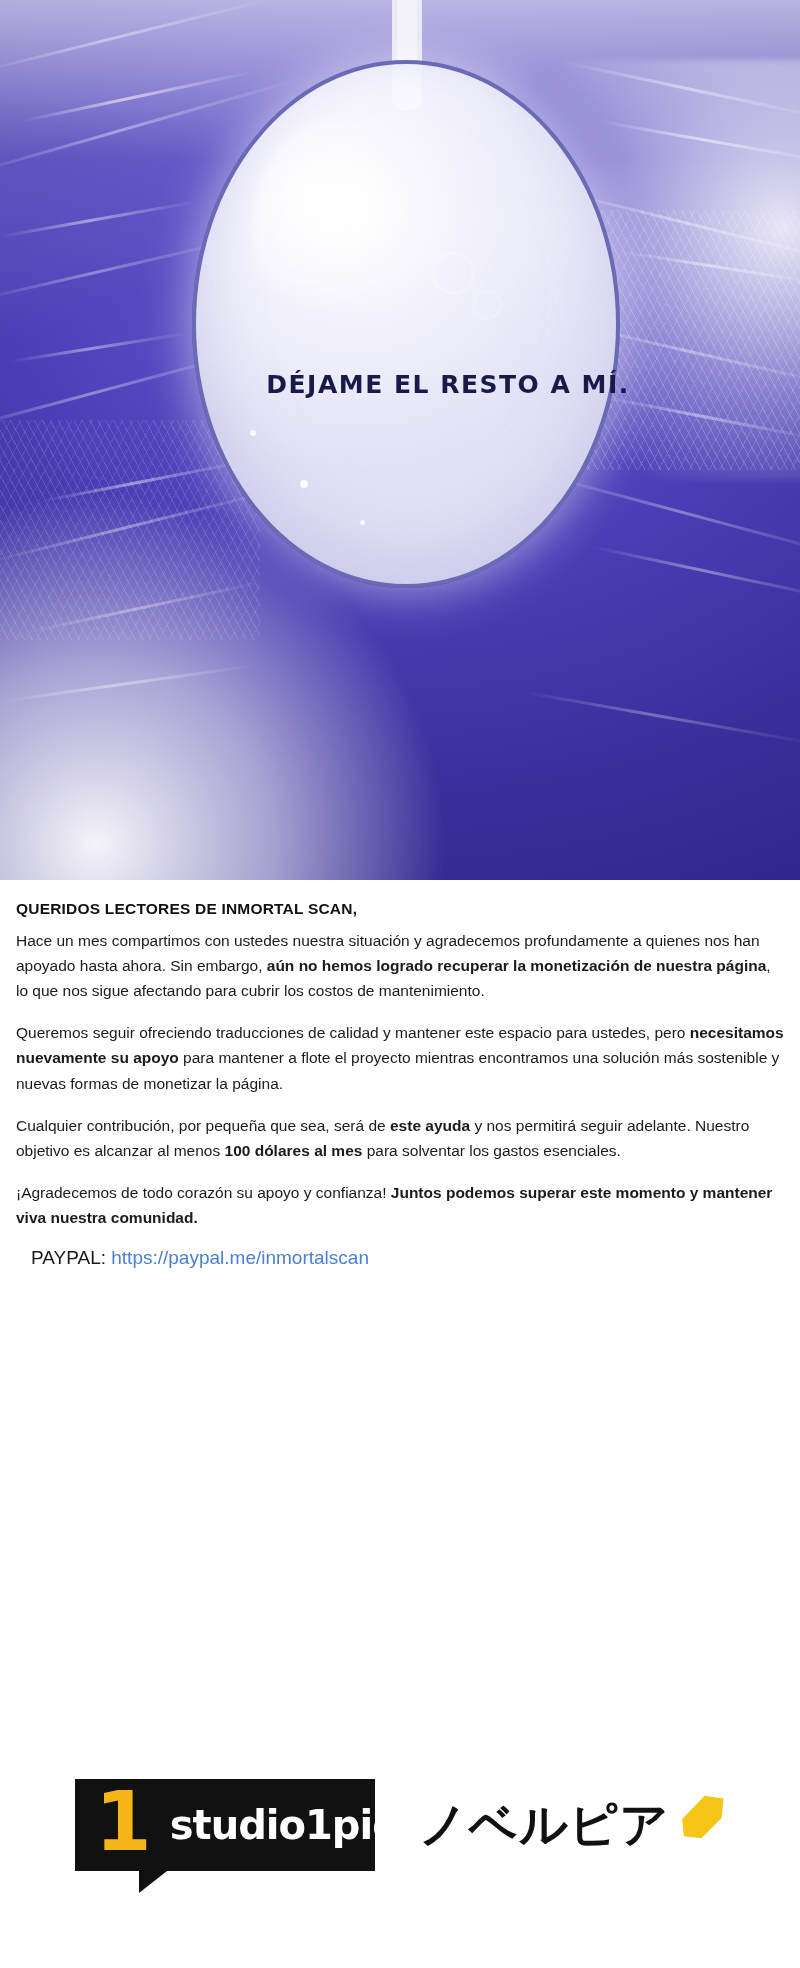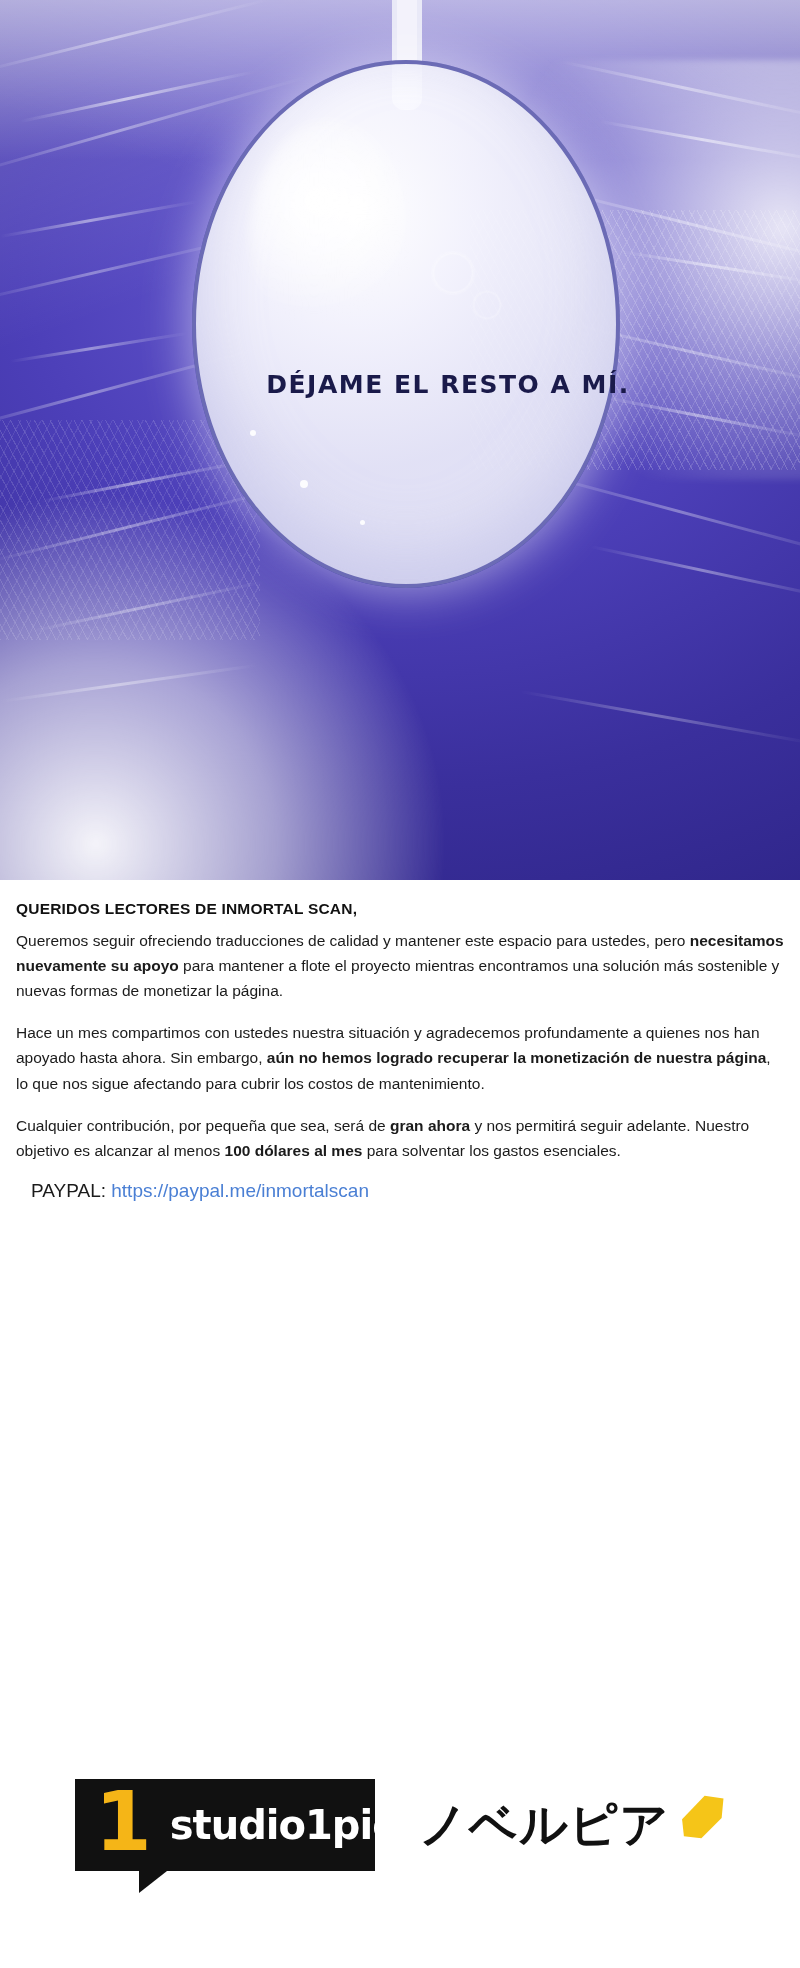--- a/index.html
+++ b/index.html
@@ -276,23 +276,24 @@
   <div class="sparkle" style="left:300px; top:480px; width:8px; height:8px;"></div>
   <div class="sparkle" style="left:360px; top:520px; width:5px; height:5px;"></div>
   <div class="sparkle" style="left:250px; top:430px; width:6px; height:6px;"></div>
 
   <div class="balloon-text">DÉJAME EL RESTO A MÍ.</div>
 </div>
 
 <div class="content">
   <p class="headline">QUERIDOS LECTORES DE INMORTAL SCAN,</p>
   <div id="paras">
+      <p class="para"><span>Hace un mes compartimos con ustedes nuestra situación y agradecemos profundamente a quienes nos han apoyado hasta ahora. Sin embargo, </span><b>aún no hemos logrado recuperar la monetización de nuestra página</b><span>, lo que nos sigue afectando para cubrir los costos de mantenimiento.</span></p>
       <p class="para"><span>Queremos seguir ofreciendo traducciones de calidad y mantener este espacio para ustedes, pero </span><b>necesitamos nuevamente su apoyo</b><span> para mantener a flote el proyecto mientras encontramos una solución más sostenible y nuevas formas de monetizar la página.</span></p>
-      <p class="para"><span>Hace un mes compartimos con ustedes nuestra situación y agradecemos profundamente a quienes nos han apoyado hasta ahora. Sin embargo, </span><b>aún no hemos logrado recuperar la monetización de nuestra página</b><span>, lo que nos sigue afectando para cubrir los costos de mantenimiento.</span></p>
-      <p class="para"><span>Cualquier contribución, por pequeña que sea, será de </span><b>gran ahora</b><span> y nos permitirá seguir adelante. Nuestro objetivo es alcanzar al menos </span><b>100 dólares al mes</b><span> para solventar los gastos esenciales.</span></p>
+      <p class="para"><span>Cualquier contribución, por pequeña que sea, será de </span><b>este ayuda</b><span> y nos permitirá seguir adelante. Nuestro objetivo es alcanzar al menos </span><b>100 dólares al mes</b><span> para solventar los gastos esenciales.</span></p>
+      <p class="para"><span>¡Agradecemos de todo corazón su apoyo y confianza! </span><b>Juntos podemos superar este momento y mantener viva nuestra comunidad.</b></p>
     </div>
   <p class="paypal-line">
     <span class="paypal-label">PAYPAL:</span>
     <a class="paypal-link" href="#" style="color: rgb(74, 127, 212);">https://paypal.me/inmortalscan</a>
   </p>
 </div>
 
 <div class="footer">
   <div class="studio-logo" style="background: rgb(17, 17, 17);">
     <span class="studio-one" style="color: rgb(245, 181, 23);">1</span>

